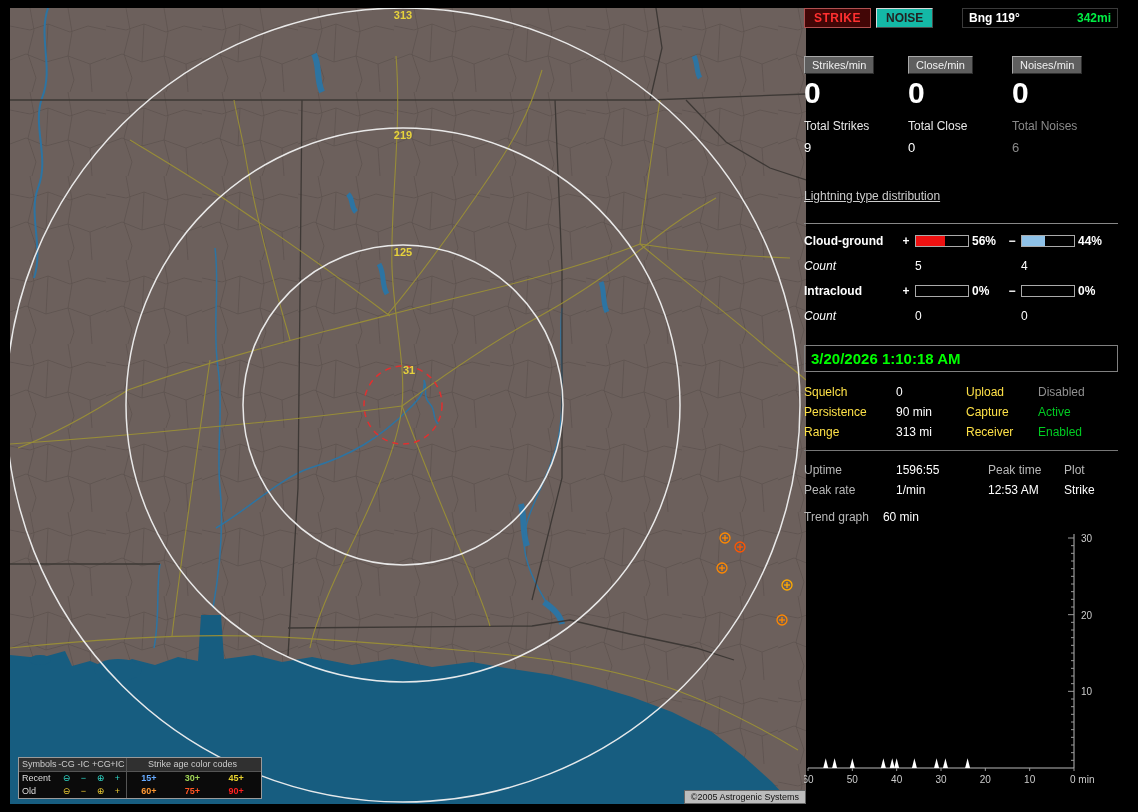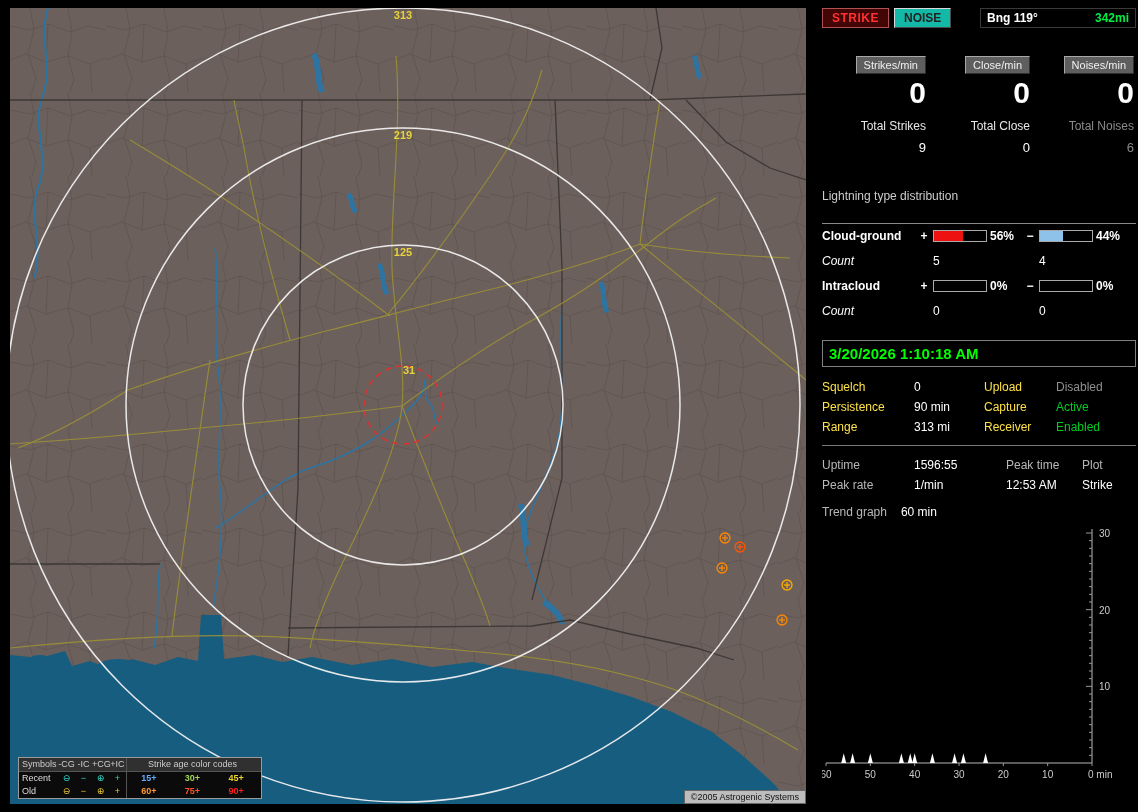--- a/index.html
+++ b/index.html
@@ -19,41 +19,41 @@
   .lg-age{font-weight:bold;}
   .lg-age-head{flex:1;text-align:center;border-left:1px solid #555;}
   .sym-recent{color:#2fd8c8;}
   .sym-old{color:#e8c832;}
   .age-r0{color:#66aaff}.age-r1{color:#9fd455}.age-r2{color:#e8d22e}
   .age-o0{color:#ff9933}.age-o1{color:#ff5522}.age-o2{color:#ff1f1f}
   .copyright{position:absolute;right:0;bottom:0;background:#bdbdbd;color:#111;
              font-size:9px;padding:1px 6px;border:1px solid #666;}
 
   
-  .panel{position:absolute;left:822px;top:8px;width:314px;font-size:12px;}
+  .panel{position:absolute;left:804px;top:8px;width:314px;font-size:12px;}
   .toolbar{display:flex;gap:5px;height:20px;align-items:stretch;}
   .btn-strike{background:#420606;color:#ff3030;border:1px solid #b05050;font-weight:bold;
               font-size:12px;padding:0 9px;letter-spacing:.5px;}
   .btn-noise{background:#14b8a6;color:#222;border:1px solid;border-color:#d8d8d8 #4a4a4a #4a4a4a #d8d8d8;
              font-weight:bold;font-size:12px;padding:0 9px;}
   .bng{margin-left:auto;width:142px;background:#000;border:1px solid #3a3a3a;display:flex;
        justify-content:space-between;align-items:center;padding:0 6px;font-weight:bold;}
   .bng .rng{color:#00ee44;}
 
   .counters{display:flex;margin-top:28px;}
-  .counter{width:104px;text-align:right;}
+  .counter{width:104px;text-align:left;}
   .counter-btn{display:inline-block;background:#5e5e5e;color:#f0f0f0;border:1px solid;
                border-color:#a8a8a8 #2e2e2e #2e2e2e #a8a8a8;font-size:11px;padding:2px 7px;}
   .rate{font-size:30px;font-weight:bold;color:#fff;line-height:1.05;margin-top:3px;}
   .total-label{font-size:12px;color:#e8e8e8;margin-top:10px;}
   .total-value{font-size:13px;color:#fff;margin-top:7px;}
   .counter.dim .total-label,.counter.dim .total-value{color:#8a8a8a;}
 
   .dist{margin-top:34px;}
-  .dist-header{color:#ccc;border-bottom:1px solid #888;padding-bottom:20px;}
+  .dist-header{color:#ccc;border-bottom:1px solid #888;padding-bottom:20px;margin-bottom:5px;text-decoration:underline;}
   .dist-row{display:flex;align-items:center;height:25px;}
   .dist-label{width:96px;font-weight:bold;color:#fff;}
   .dist-label.plain{font-weight:normal;font-style:italic;}
   .sign{width:12px;text-align:center;font-weight:bold;}
   .bar{width:52px;height:10px;border:1px solid #aaa;background:#000;margin:0 3px;overflow:hidden;}
   .bar-fill-pos{height:100%;background:#ee1111;}
   .bar-fill-neg{height:100%;background:#8fc2e8;}
   .pct{width:34px;font-weight:bold;}
   .count-val{width:106px;box-sizing:border-box;padding-left:15px;}
 

